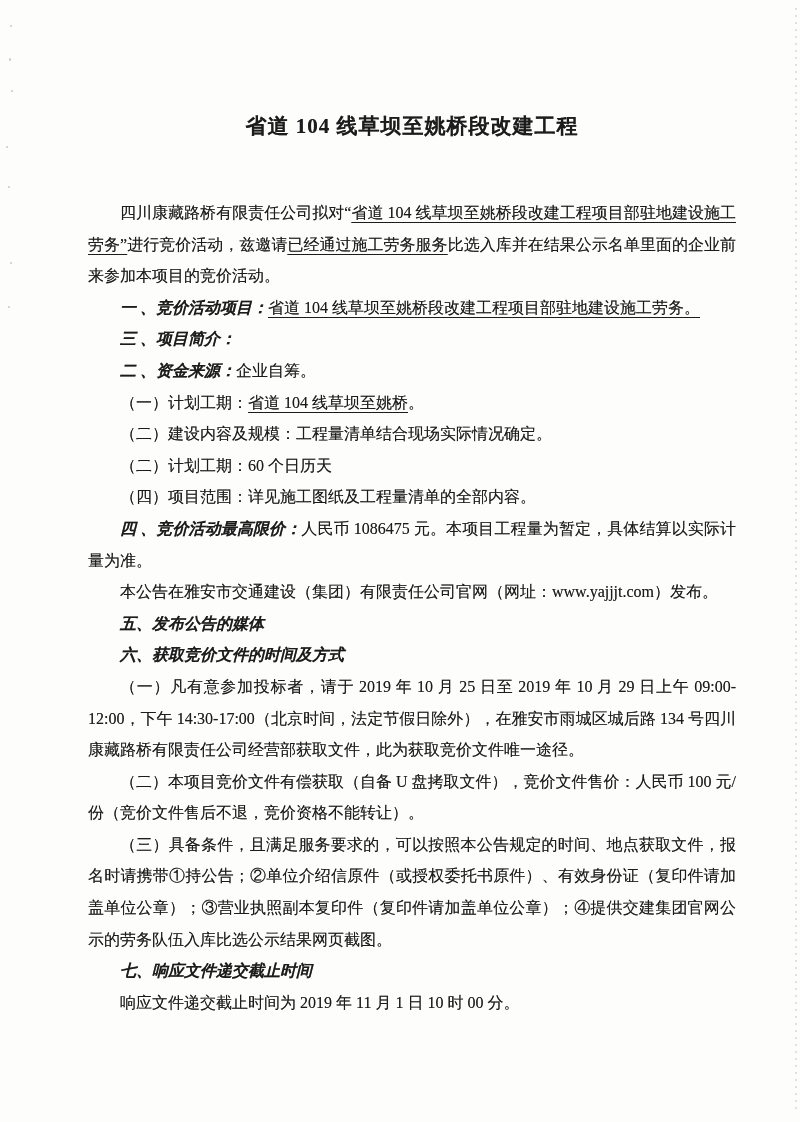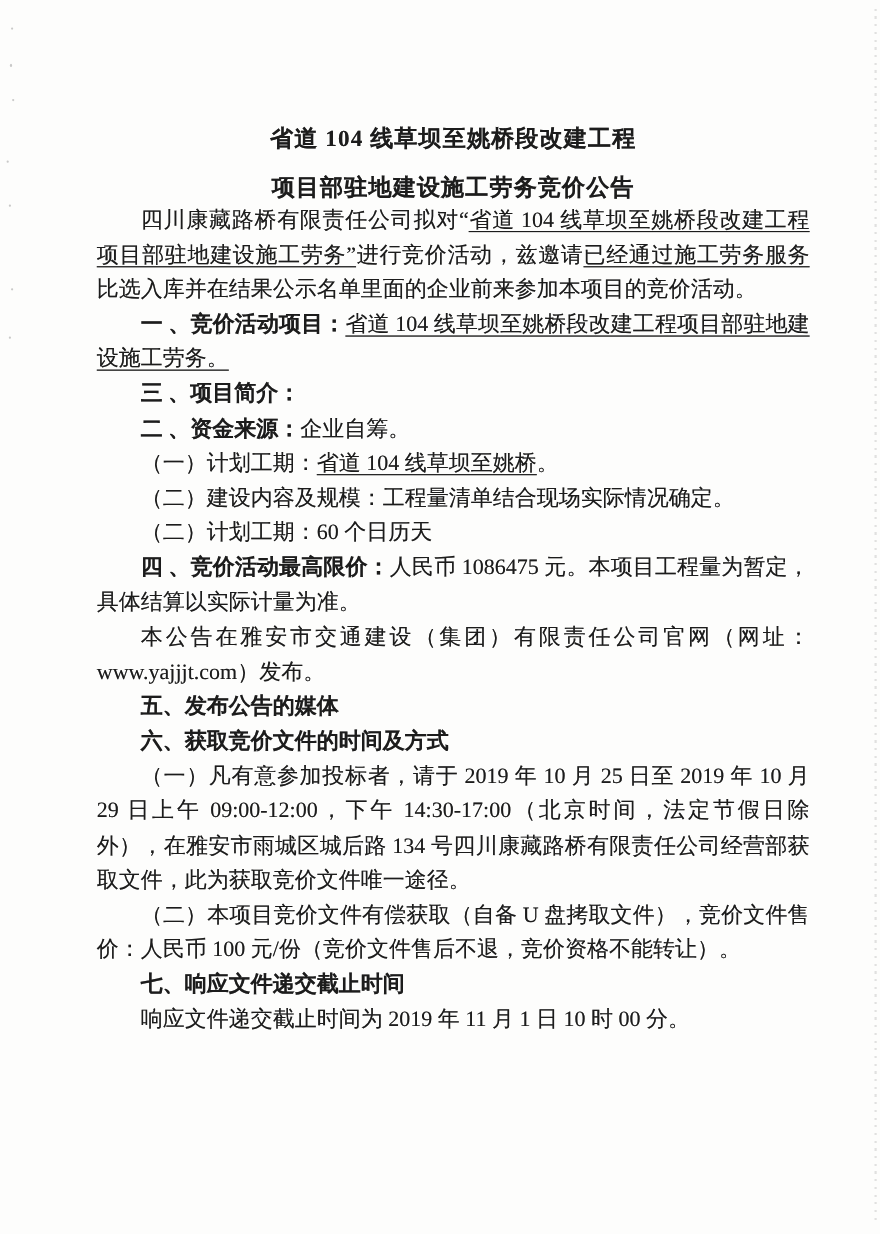--- a/index.html
+++ b/index.html
@@ -23,30 +23,30 @@
     width: 648px;
     text-align: center;
     font-size: 21px;
     font-weight: bold;
     line-height: 44px;
     letter-spacing: 1px;
     text-shadow: 0 0 0.5px rgba(30,30,30,0.65);
   }
   .content {
     position: absolute;
-    top: 185px;
+    top: 197px;
     left: 88px;
     width: 648px;
-    font-size: 20px;
+    font-size: 16px;
     line-height: 31.6px;
     text-align: justify;
     text-shadow: 0 0 0.5px rgba(30,30,30,0.55);
   }
   .para { text-indent: 2em; margin: 0; }
-  .b { font-weight: bold; }
+  .b { font-weight: bold; font-style: italic; }
   .u {
     text-decoration: underline;
     text-underline-offset: 4px;
     text-decoration-thickness: 1px;
   }
   
   .edge-noise-right {
     position: absolute;
     top: 8px;
     right: 3px;
@@ -72,51 +72,52 @@
   <div class="speck" style="left:10px; top:25px;"></div>
   <div class="speck" style="left:9px; top:58px; height:3px;"></div>
   <div class="speck" style="left:11px; top:90px;"></div>
   <div class="speck" style="left:6px; top:146px;"></div>
   <div class="speck" style="left:8px; top:186px;"></div>
   <div class="speck" style="left:10px; top:262px;"></div>
   <div class="speck" style="left:8px; top:306px;"></div>
 
   <div class="doc-title">
     <div>省道 104 线草坝至姚桥段改建工程</div>
-    <div>项目部驻地建设施工劳务竞价公告</div>
   </div>
 
   <div class="content">
 
     <p class="para"><span>四川康藏路桥有限责任公司拟对“</span><span class="u">省道 104 线草坝至姚桥段改建工程项目部驻地建设施工劳务”</span><span>进行竞价活动，兹邀请</span><span class="u">已经通过施工劳务服务</span><span>比选入库并在结果公示名单里面的企业前来参加本项目的竞价活动。</span></p>
 
     <p class="para"><span class="b">一 、竞价活动项目：</span><span class="u">省道 104 线草坝至姚桥段改建工程项目部驻地建设施工劳务。</span></p>
 
     <p class="para"><span class="b">三 、项目简介：</span></p>
 
     <p class="para"><span class="b">二 、资金来源：</span><span>企业自筹。</span></p>
 
     <p class="para"><span>（一）计划工期：</span><span class="u">省道 104 线草坝至姚桥</span><span>。</span></p>
 
     <p class="para"><span>（二）建设内容及规模：工程量清单结合现场实际情况确定。</span></p>
 
     <p class="para"><span>（二）计划工期：60 个日历天</span></p>
 
+    <p class="para"><span>（四）项目范围：详见施工图纸及工程量清单的全部内容。</span></p>
 
     <p class="para"><span class="b">四 、竞价活动最高限价：</span><span>人民币 1086475 元。本项目工程量为暂定，具体结算以实际计量为准。</span></p>
 
     <p class="para"><span>本公告在雅安市交通建设（集团）有限责任公司官网（网址：www.yajjjt.com）发布。</span></p>
 
     <p class="para"><span class="b">五、发布公告的媒体</span></p>
 
     <p class="para"><span class="b">六、获取竞价文件的时间及方式</span></p>
 
     <p class="para"><span>（一）凡有意参加投标者，请于 2019 年 10 月 25 日至 2019 年 10 月 29 日上午 09:00-12:00，下午 14:30-17:00（北京时间，法定节假日除外），在雅安市雨城区城后路 134 号四川康藏路桥有限责任公司经营部获取文件，此为获取竞价文件唯一途径。</span></p>
 
     <p class="para"><span>（二）本项目竞价文件有偿获取（自备 U 盘拷取文件），竞价文件售价：人民币 100 元/份（竞价文件售后不退，竞价资格不能转让）。</span></p>
 
+    <p class="para"><span>（三）具备条件，且满足服务要求的，可以按照本公告规定的时间、地点获取文件，报名时请携带①持公告；②单位介绍信原件（或授权委托书原件）、有效身份证（复印件请加盖单位公章）；③营业执照副本复印件（复印件请加盖单位公章）；④提供交建集团官网公示的劳务队伍入库比选公示结果网页截图。</span></p>
 
     <p class="para"><span class="b">七、响应文件递交截止时间</span></p>
 
     <p class="para"><span>响应文件递交截止时间为 2019 年 11 月 1 日 10 时 00 分。</span></p>
 
   </div>
 </div>
 
 </body></html>

